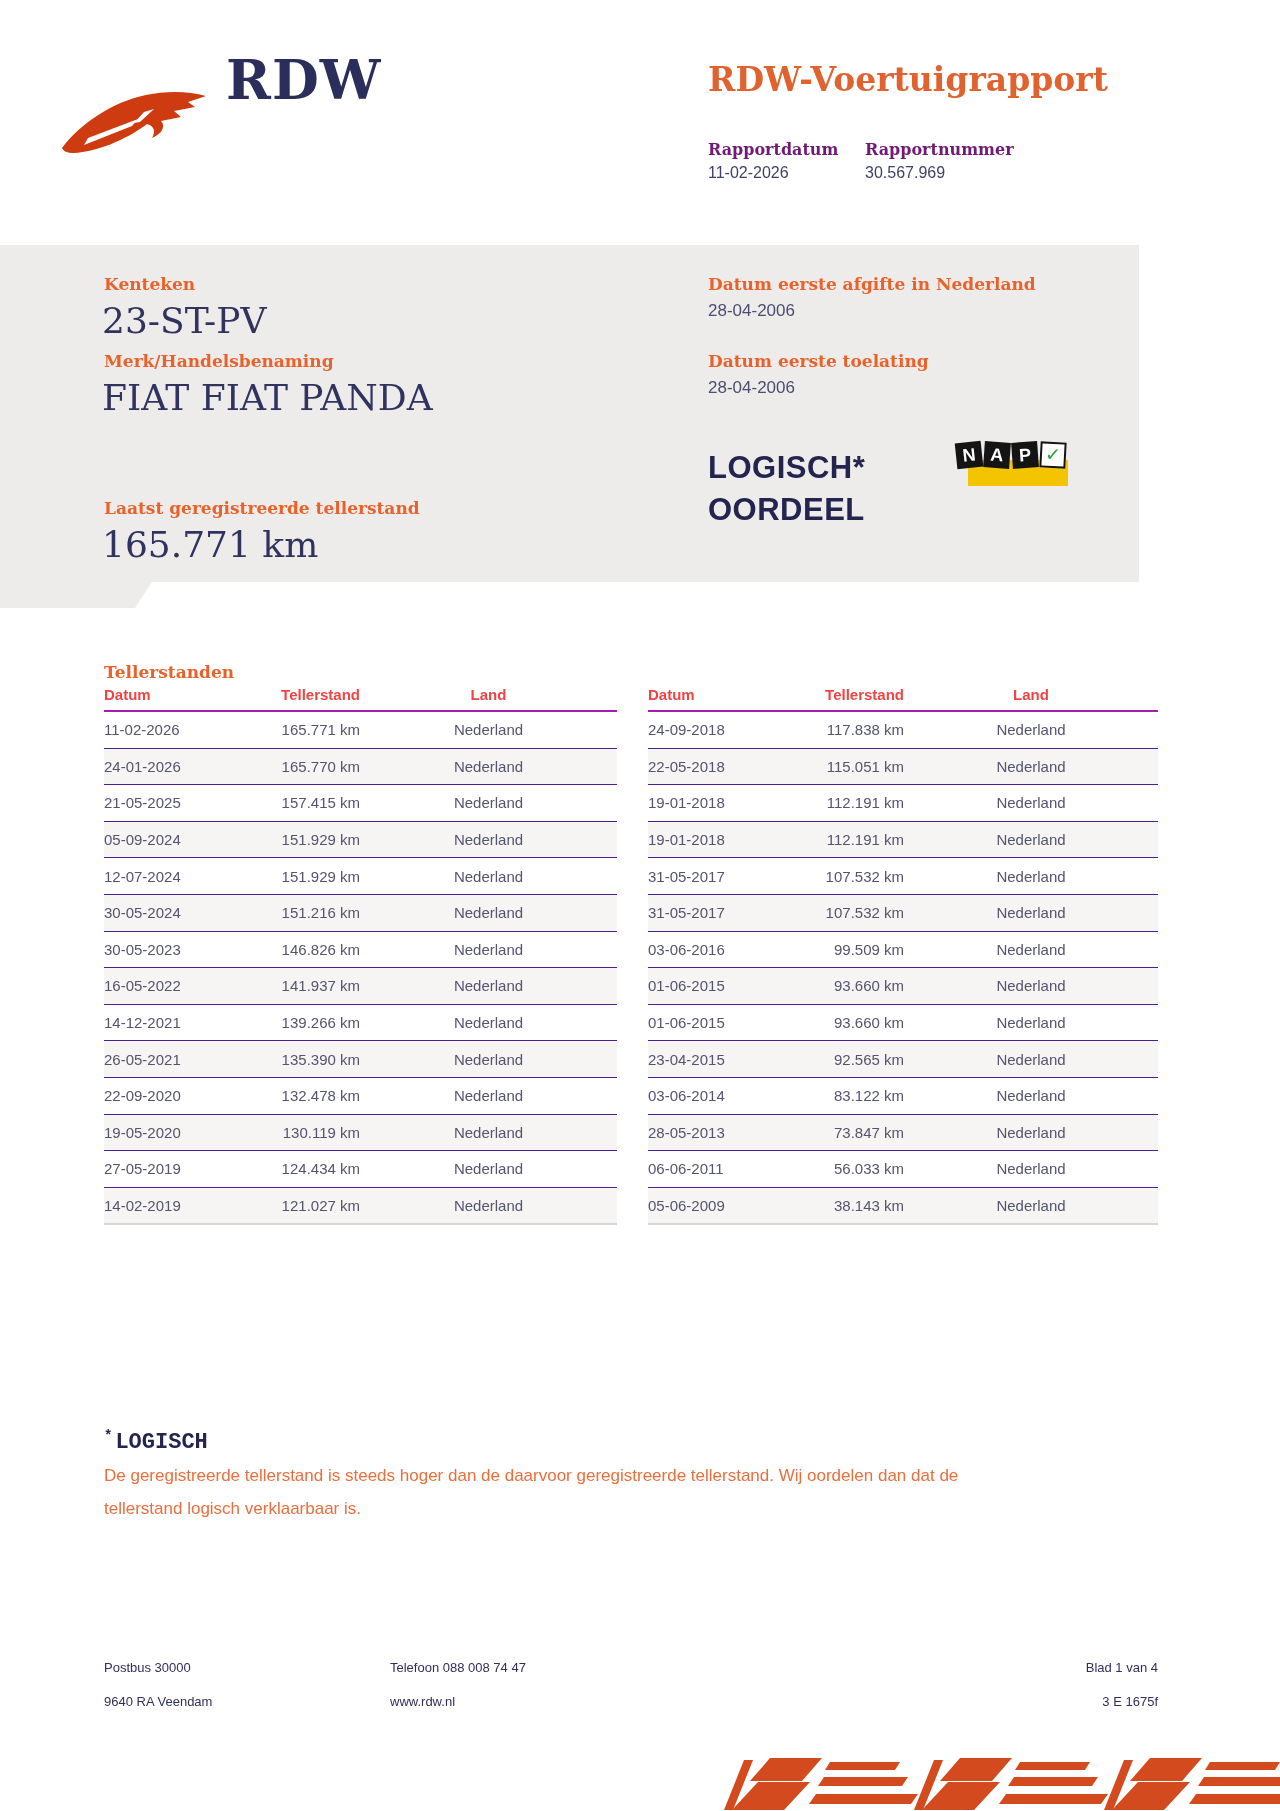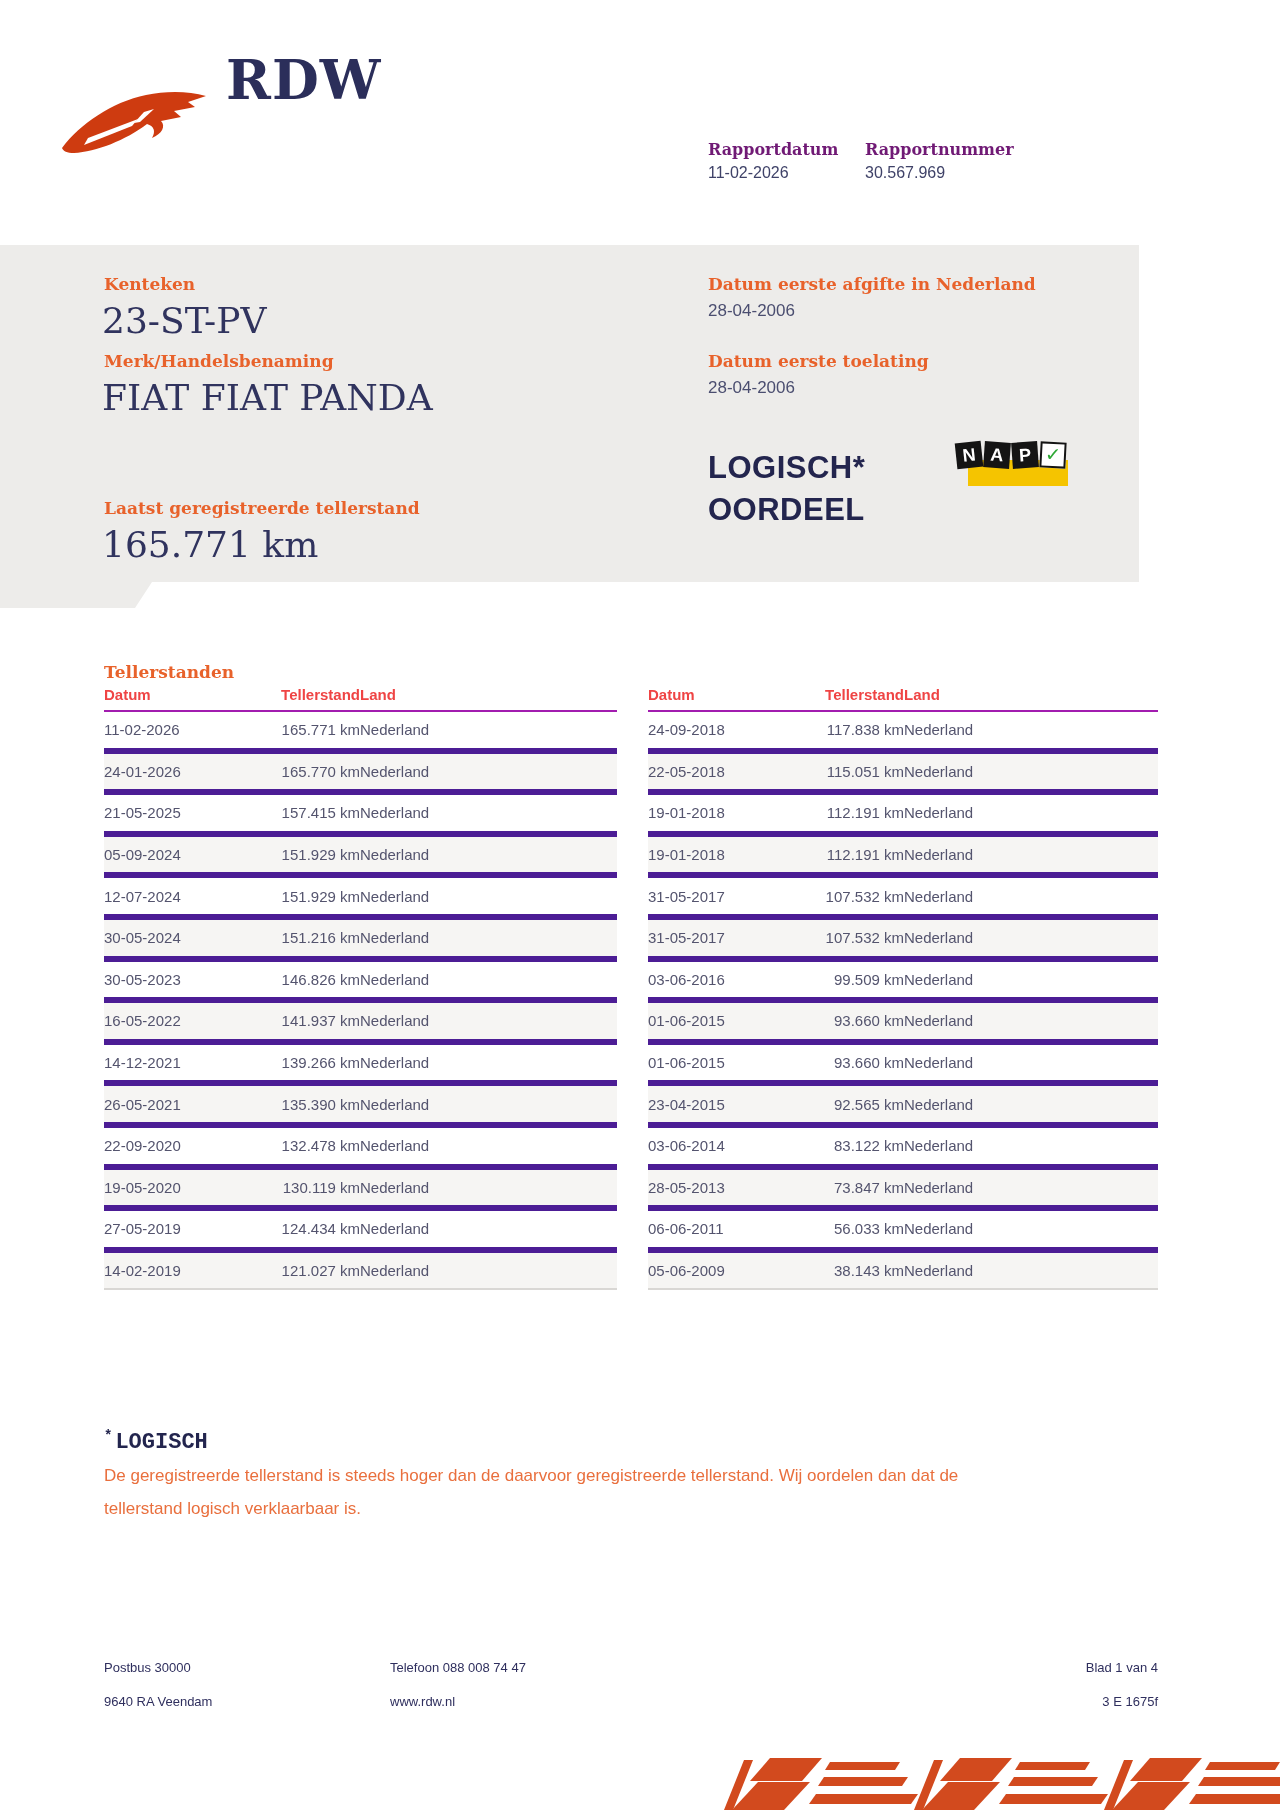--- a/index.html
+++ b/index.html
@@ -36,25 +36,25 @@
              text-align:center;line-height:21px;}
 
   
   .section-title{left:104px;top:662px;font-family:"DejaVu Serif","Liberation Serif",serif;
                  font-weight:700;font-size:17px;color:#E8622B;}
   .ttable{top:686px;}
   .ttable .thead{display:grid;grid-template-columns:152px 104px 1fr;height:24px;
                  border-bottom:2px solid #a21caf;font-weight:700;font-size:15px;color:#ef4444;}
   .ttable .trow{display:grid;grid-template-columns:152px 104px 1fr;height:35.6px;
                 font-size:15px;color:#54546E;align-items:center;}
-  .ttable .trow + .trow{border-top:6px solid #4c1d95;}
+  .ttable .trow + .trow{border-top:1px solid #4c1d95;}
   .ttable .trow.alt{background:#F6F5F3;}
   .ttable .tbody{border-bottom:2px solid #D9D7D4;}
   .tc.c1,.hc.c1{text-align:right;}
-  .tc.c2,.hc.c2{text-align:left;}
+  .tc.c2,.hc.c2{text-align:center;}
   .t-left{left:104px;width:513px;}
   .t-right{left:648px;width:510px;}
 
   
   .fn-title{left:104px;top:1428px;font-weight:700;font-size:22px;color:#23254E;font-family:Liberation Mono, monospace;}
   .fn-star{font-size:14px;vertical-align:8px;margin-right:3px;}
   .fn-line{left:104px;width:960px;font-size:17px;color:#E96F3D;}
   .fn-l1{top:1466px;} .fn-l2{top:1499px;}
 
   
@@ -70,20 +70,21 @@
 
   <div class="abs grey-panel"></div>
 
   <svg class="abs" style="left:58px;top:88px;" width="152" height="70" viewBox="0 0 152 70">
     <path fill="#CE3B10" d="M4,60 C22,36 54,14 88,7 C108,3 130,3 148,8 L130,14 L137,19 L116,23 L123,29 L103,33 C108,38 104,46 94,50 C98,43 96,38 89,36 C68,52 38,64 16,65 C9,65 5,63 4,60 Z"></path>
     <path fill="#ffffff" d="M30,50 L80,31 L74,38 L26,57 Z"></path>
     <path fill="#ffffff" d="M86,24 L96,21 L82,34 L76,35 Z"></path>
   </svg>
   <div class="abs logo-text">RDW</div>
 
+  <div class="abs doc-title">RDW-Voertuigrapport</div>
   <div class="abs hdr-label x-col1">Rapportdatum</div>
   <div class="abs hdr-label x-col2">Rapportnummer</div>
   <div class="abs hdr-value x-col1">11-02-2026</div>
   <div class="abs hdr-value x-col2">30.567.969</div>
 
   <div class="abs o-label" style="left:104px;top:274px;">Kenteken</div>
   <div class="abs big-value" style="left:102px;top:300px;">23-ST-PV</div>
   <div class="abs o-label" style="left:104px;top:351px;">Merk/Handelsbenaming</div>
   <div class="abs big-value" style="left:102px;top:377px;">FIAT FIAT PANDA</div>
   <div class="abs o-label" style="left:104px;top:498px;">Laatst geregistreerde tellerstand</div>

